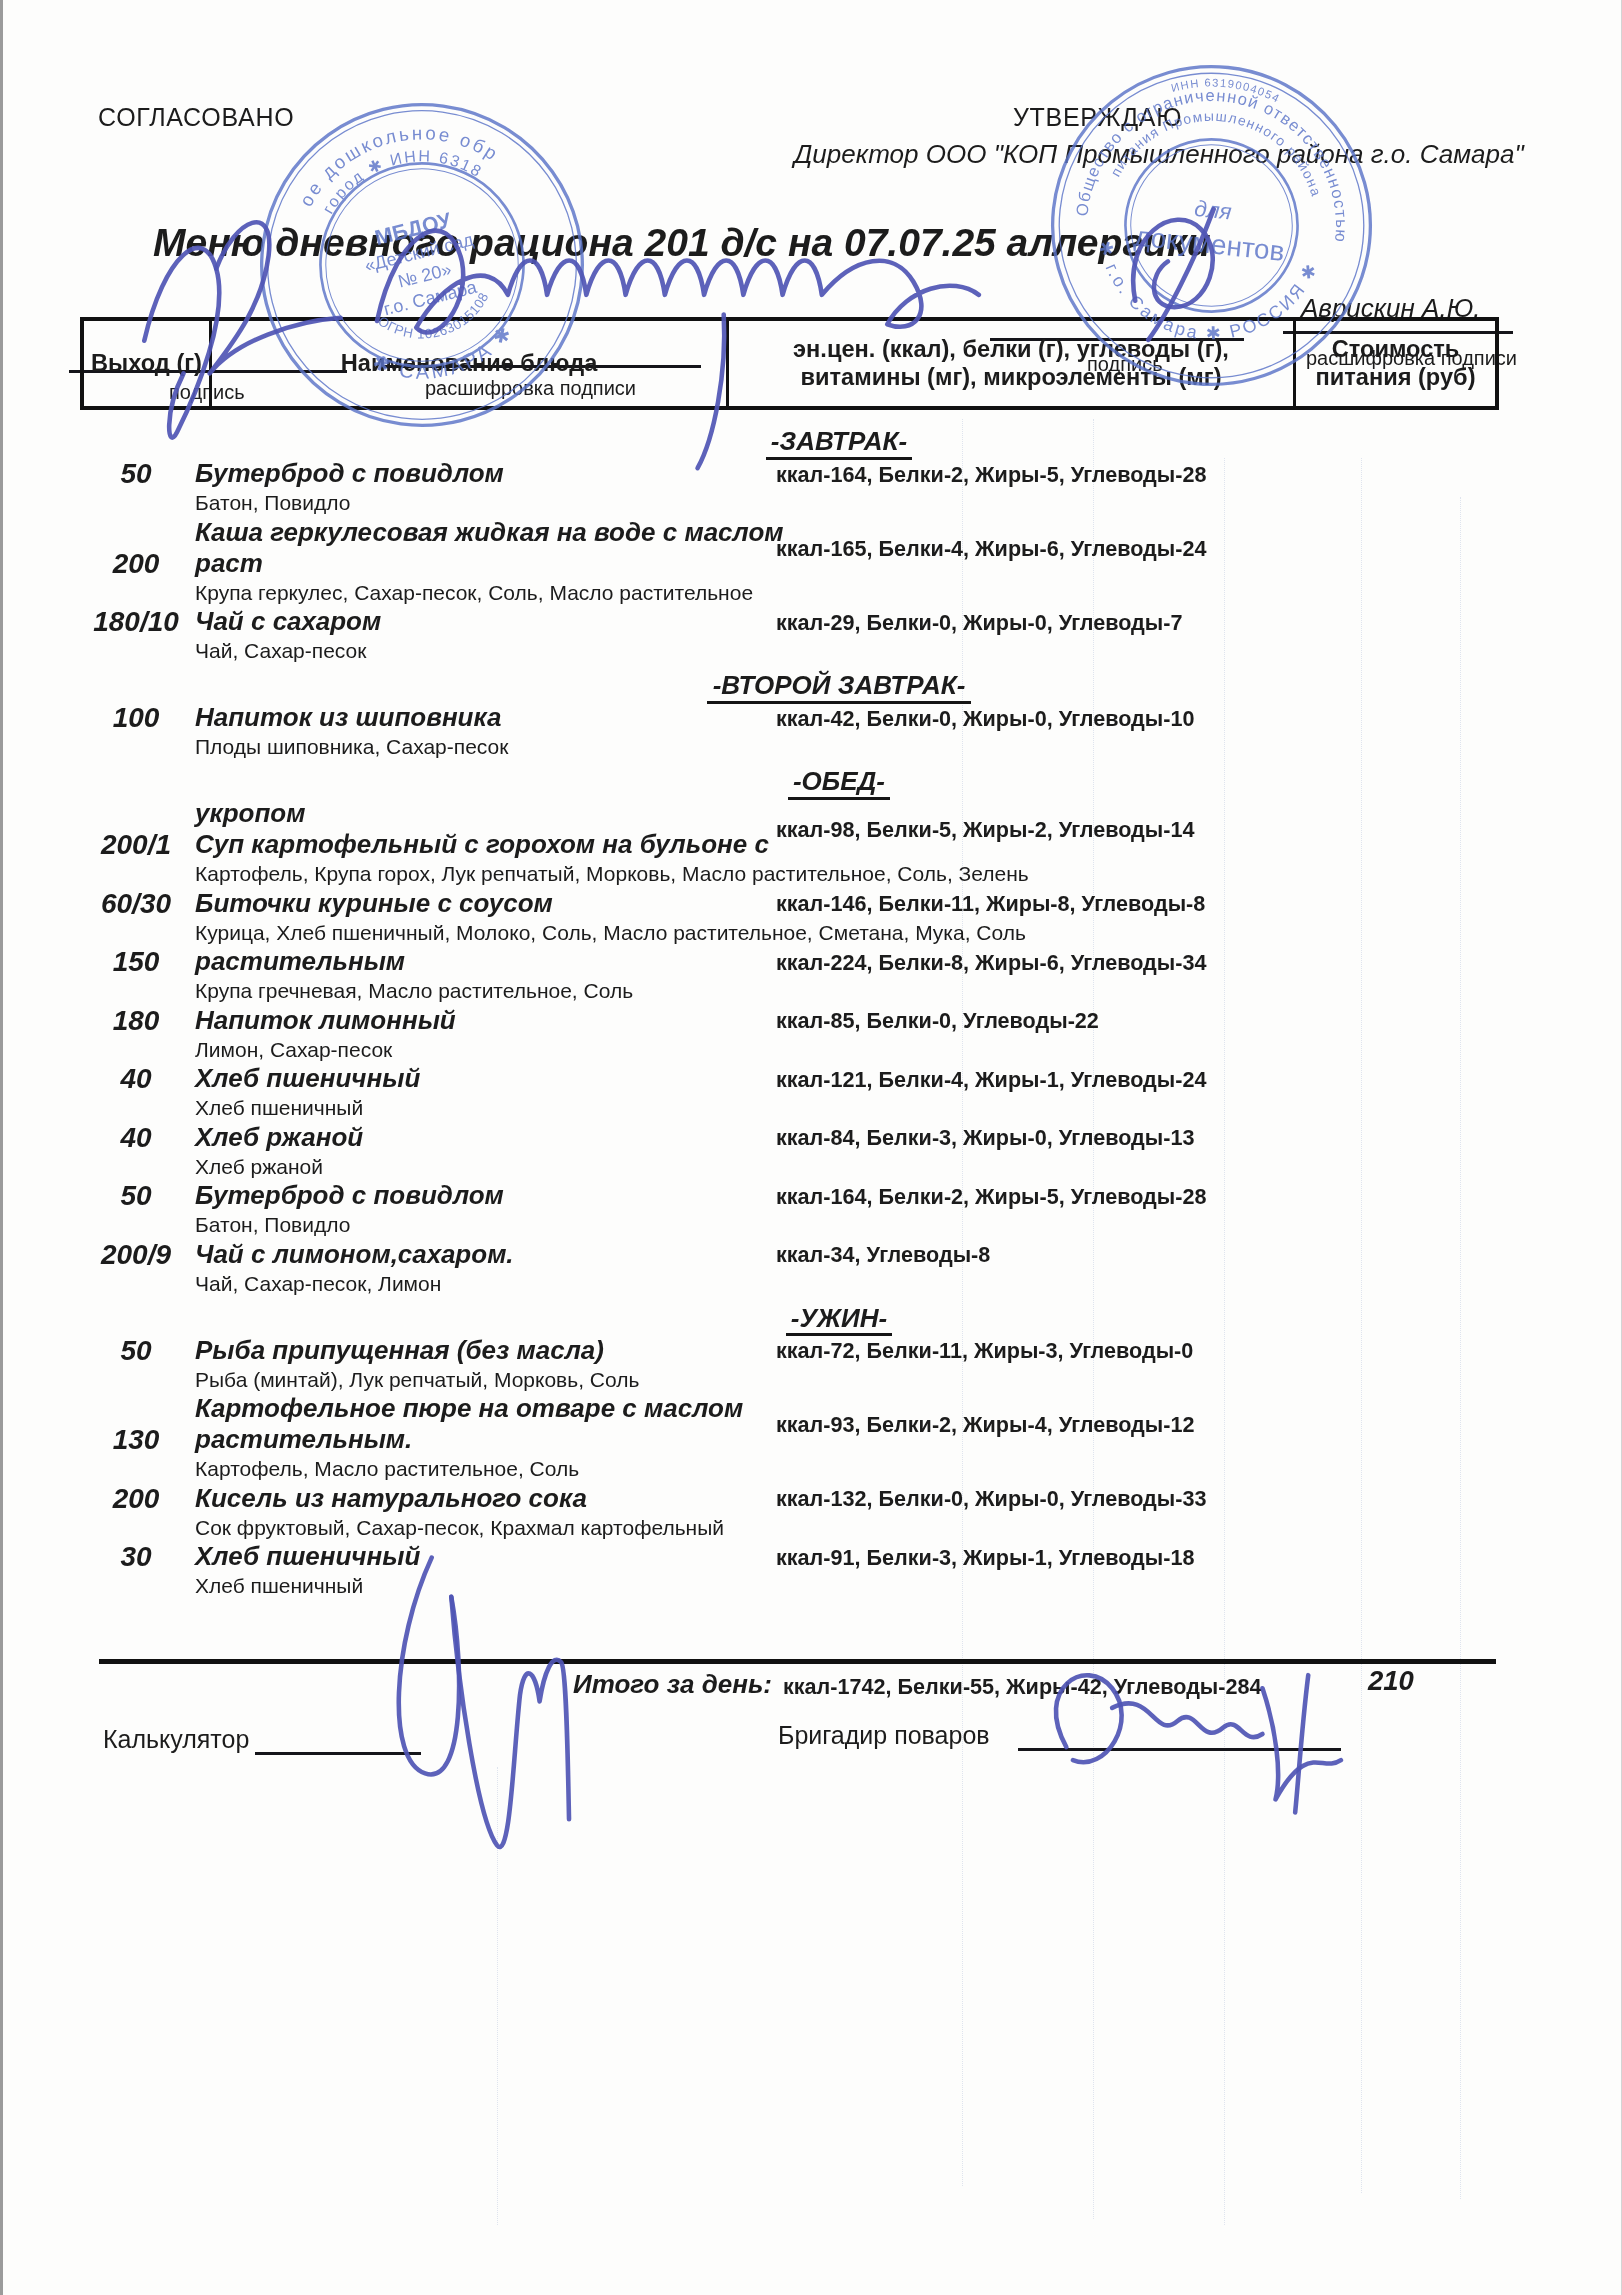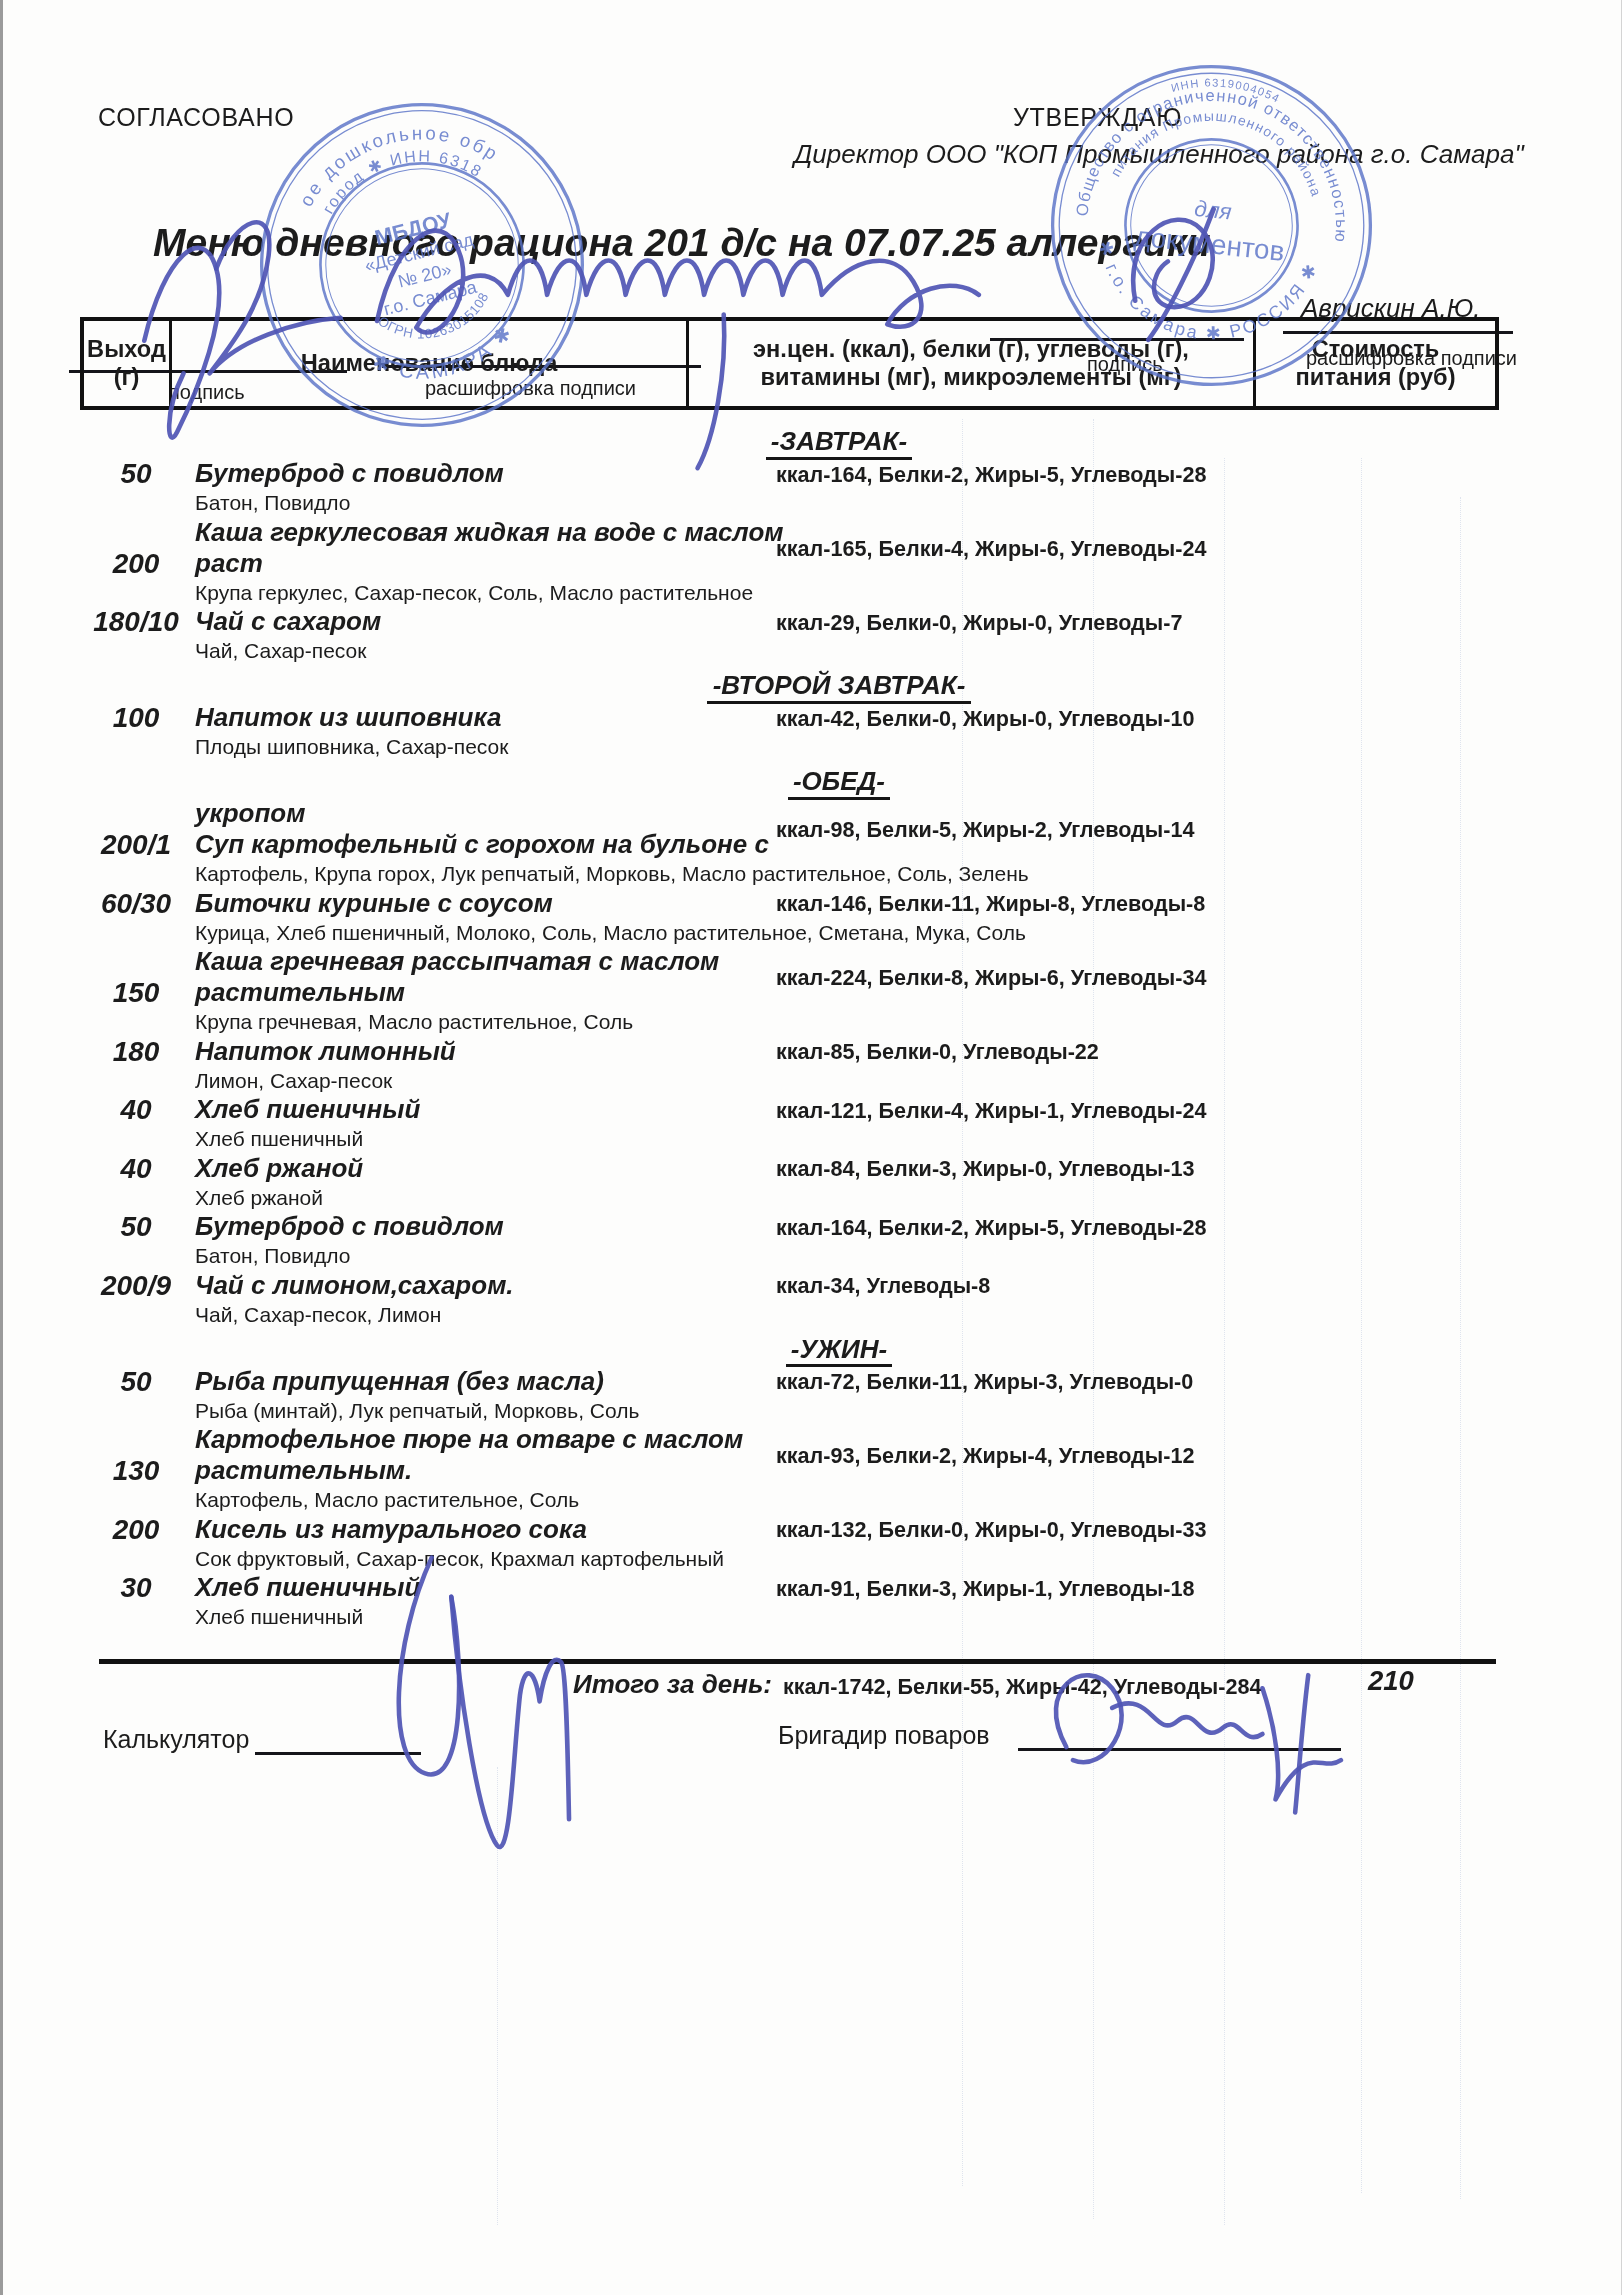--- a/index.html
+++ b/index.html
@@ -71,21 +71,21 @@
   <div class="abs siglabel" style="left:425px;top:377px;">расшифровка подписи</div>
 
   <div class="abs sigline" style="left:990px;top:338px;width:254px;"></div>
   <div class="abs sigline" style="left:1283px;top:331px;width:230px;"></div>
   <div class="abs siglabel" style="left:1087px;top:353px;">подпись</div>
   <div class="abs siglabel" style="left:1306px;top:347px;">расшифровка подписи</div>
 
   <div class="abs doc-title" style="left:153px;top:221px;">Меню дневного рациона 201 д/с на 07.07.25 аллергики</div>
 
   <div class="abs htable" style="left:80px;top:317px;width:1419px;height:93px;">
-    <div class="hcell" style="width:88px;">Выход (г)</div>
+    <div class="hcell" style="width:128px;">Выход (г)</div>
     <div class="hcell" style="width:517px;">Наименование блюда</div>
     <div class="hcell" style="width:567px;">эн.цен. (ккал), белки (г), углеводы (г), витамины (мг), микроэлементы (мг)</div>
     <div class="hcell" style="flex:1;">Стоимость питания (руб)</div>
   </div>
 
   <div class="menu" style="left:80px;top:421px;width:1420px;">
 
     <div class="sec"><span class="sec-t">-ЗАВТРАК-</span></div>
 
     <div class="item">
@@ -143,21 +143,20 @@
       <div class="dish">
         <span class="dname">Биточки куриные с соусом</span>
         <span class="portion">60/30</span>
         <span class="nutr">ккал-146, Белки-11, Жиры-8, Углеводы-8</span>
       </div>
       <div class="ingr">Курица, Хлеб пшеничный, Молоко, Соль, Масло растительное, Сметана, Мука, Соль</div>
     </div>
 
     <div class="item">
       <div class="dish">
-        <span class="dname">Каша гречневая рассыпчатая с маслом</span>
         <span class="dname">растительным</span>
         <span class="portion">150</span>
         <span class="nutr">ккал-224, Белки-8, Жиры-6, Углеводы-34</span>
       </div>
       <div class="ingr">Крупа гречневая, Масло растительное, Соль</div>
     </div>
 
     <div class="item">
       <div class="dish">
         <span class="dname">Напиток лимонный</span>

